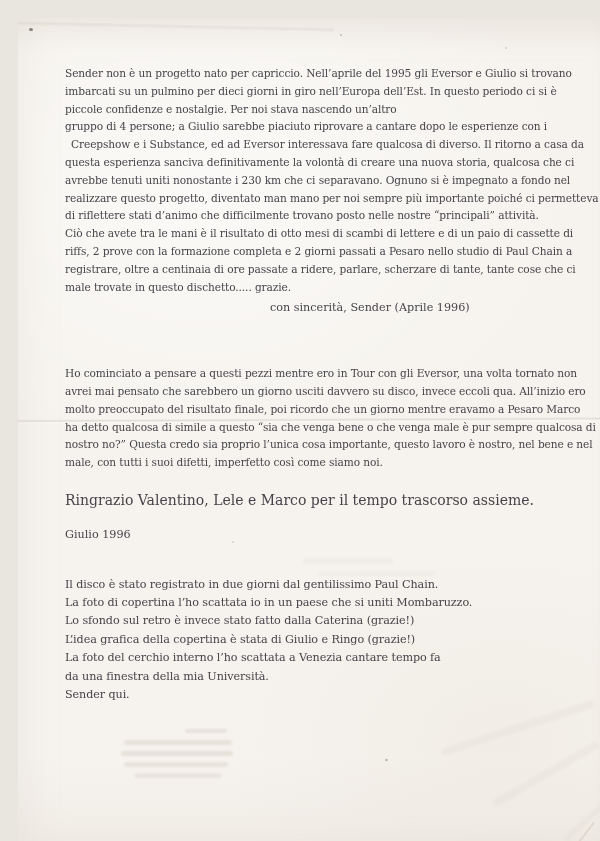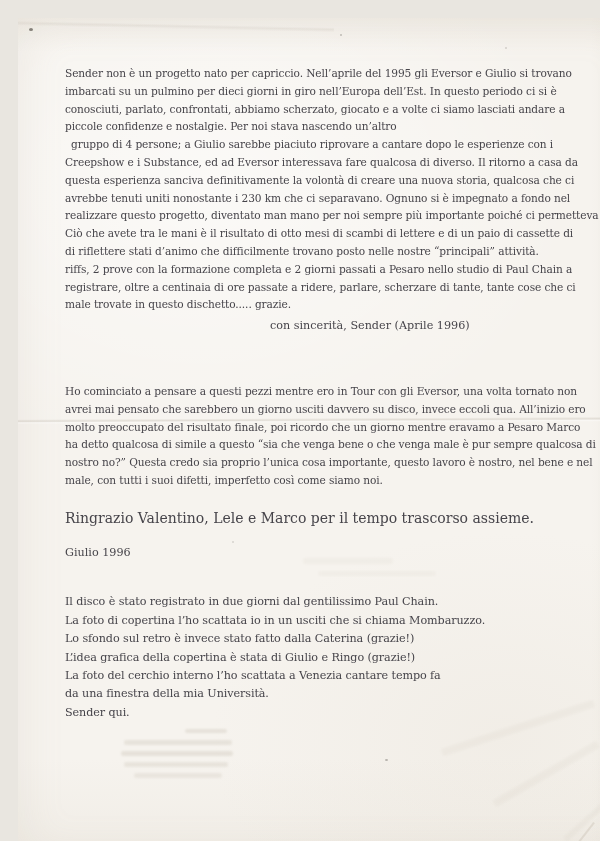--- a/index.html
+++ b/index.html
@@ -137,47 +137,46 @@
   <div class="ghost" style="left:420px; top:706px; width:160px; height:8px; opacity:.10; transform:rotate(-18deg);"></div>
   <div class="ghost" style="left:468px; top:752px; width:120px; height:8px; opacity:.10; transform:rotate(-30deg);"></div>
   <div class="ghost" style="left:535px; top:788px; width:92px; height:6px; opacity:.10; transform:rotate(-42deg);"></div>
 
   <div class="scratch" style="left:556px; top:798px; width:1.5px; height:62px; opacity:.5; transform:rotate(38deg);"></div>
 
   <div class="letter">
     <div class="para p1">
         <div class="line">Sender non è un progetto nato per capriccio. Nell’aprile del 1995 gli Eversor e Giulio  si trovano</div>
         <div class="line">imbarcati su un pulmino per dieci giorni in giro nell’Europa dell’Est. In questo periodo ci si è</div>
-        <div class="line">conosciuti, parlato, confrontati, abbiamo scherzato, giocato e a volte ci siamo lasciati andare a</div>
         <div class="line">piccole confidenze e nostalgie. Per noi stava nascendo un’altro</div>
         <div class="line">gruppo di 4 persone; a Giulio sarebbe piaciuto riprovare a  cantare dopo le esperienze con i</div>
         <div class="line">Creepshow e i Substance, ed ad Eversor interessava fare qualcosa di diverso. Il ritorno a casa da</div>
         <div class="line">questa esperienza sanciva definitivamente la volontà di creare una nuova storia, qualcosa che ci</div>
         <div class="line">avrebbe tenuti uniti nonostante i 230 km che ci separavano. Ognuno si è impegnato a  fondo nel</div>
         <div class="line">realizzare questo progetto, diventato man mano per noi sempre più importante poiché ci permetteva</div>
+        <div class="line">di riflettere stati d’animo che difficilmente trovano posto nelle nostre “principali” attività.</div>
         <div class="line">Ciò che avete tra le mani è il risultato di otto mesi di scambi di lettere e di un paio di cassette di</div>
-        <div class="line">di riflettere stati d’animo che difficilmente trovano posto nelle nostre “principali” attività.</div>
         <div class="line">riffs, 2 prove con la formazione completa e 2 giorni passati a Pesaro nello studio di Paul Chain a</div>
         <div class="line">registrare, oltre a centinaia di ore passate a ridere, parlare, scherzare di tante, tante cose che ci</div>
         <div class="line">male trovate in questo dischetto..... grazie.</div>
       </div>
     <div class="signoff">con sincerità, Sender (Aprile 1996)</div>
     <div class="para p2">
         <div class="line">Ho cominciato a pensare a questi pezzi mentre ero in Tour con gli Eversor, una volta tornato non</div>
         <div class="line">avrei mai pensato che sarebbero un giorno usciti davvero su disco, invece eccoli qua. All’inizio ero</div>
         <div class="line">molto preoccupato del risultato finale, poi ricordo che un giorno mentre eravamo a Pesaro Marco</div>
         <div class="line">ha detto qualcosa di simile a questo “sia che venga bene o che venga male è pur sempre qualcosa di</div>
         <div class="line">nostro no?” Questa credo sia proprio l’unica cosa importante, questo lavoro è nostro, nel bene e nel</div>
         <div class="line">male, con tutti i suoi difetti, imperfetto così come siamo noi.</div>
       </div>
     <div class="thanks">Ringrazio Valentino, Lele e Marco per il tempo trascorso assieme.</div>
     <div class="signature">Giulio 1996</div>
     <div class="para credits">
         <div class="line">Il disco è stato registrato in due giorni dal gentilissimo Paul Chain.</div>
-        <div class="line">La foto di copertina l’ho scattata io in un usciti che si chiama Mombaruzzo.</div>
+        <div class="line">La foto di copertina l’ho scattata io in un paese che si uniti Mombaruzzo.</div>
         <div class="line">Lo sfondo sul retro è invece stato fatto dalla Caterina (grazie!)</div>
         <div class="line">L’idea grafica della copertina è stata di Giulio e Ringo (grazie!)</div>
         <div class="line">La foto del cerchio interno l’ho scattata a Venezia cantare tempo fa</div>
         <div class="line">da una finestra della mia Università.</div>
         <div class="line">Sender qui.</div>
       </div>
   </div>
 
 </div>
 

